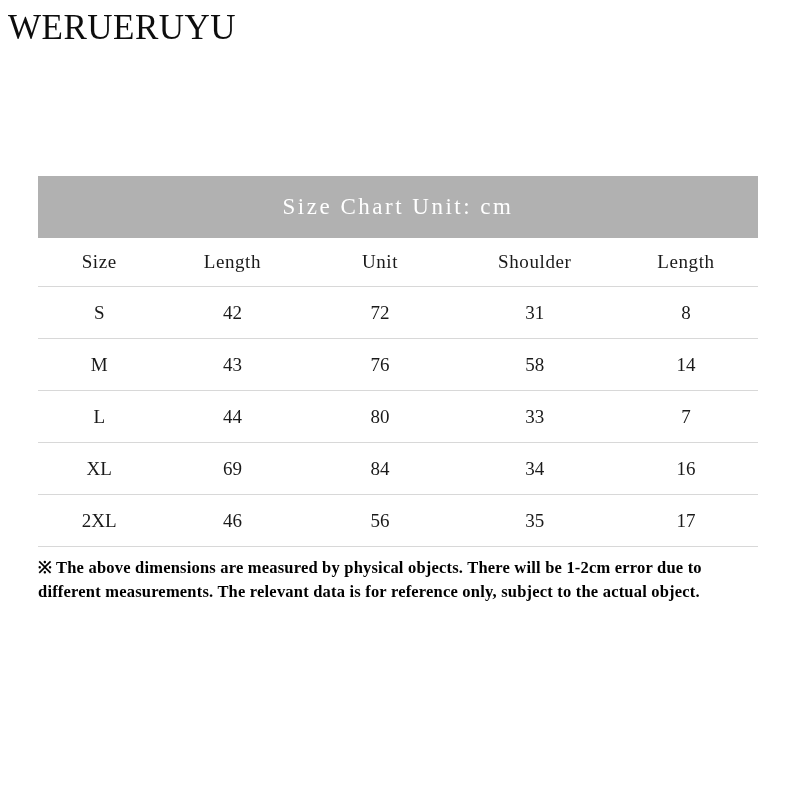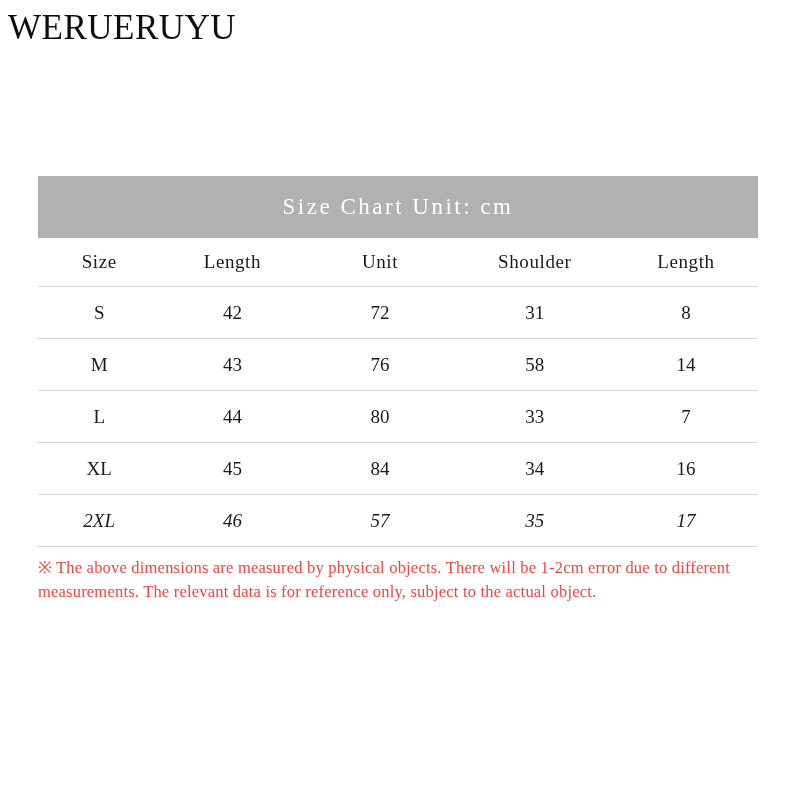--- a/index.html
+++ b/index.html
@@ -62,37 +62,37 @@
     height: 51px;
     border-bottom: 1px solid #d8d8d8;
   }
   table.size-table thead th {
     height: 48px;
     font-size: 19px;
     letter-spacing: 0.6px;
   }
   table.size-table tbody tr:last-child td {
     border-bottom: 1px solid #d8d8d8;
-    font-style: italic;
   }
   .col-size { width: 17%; }
   .col-2 { width: 20%; }
   .col-3 { width: 21%; }
   .col-4 { width: 22%; }
   .col-5 { width: 20%; }
   .note {
     position: absolute;
     left: 38px;
     top: 556px;
     width: 700px;
     font-family: "Liberation Serif", serif;
     font-size: 16.5px;
     line-height: 24px;
-    color: #ef4444;
+    color: #000000;
     letter-spacing: 0.2px;
+    font-weight: bold;
   }
 </style>
 </head>
 <body>
 
 <div class="page">
 
   <div class="brand">WERUERUYU</div>
 
   <div class="chart-wrap">
@@ -125,29 +125,29 @@
         </tr>
         <tr>
           <td>L</td>
           <td>44</td>
           <td>80</td>
           <td>33</td>
           <td>7</td>
         </tr>
         <tr>
           <td>XL</td>
-          <td>45</td>
+          <td>69</td>
           <td>84</td>
           <td>34</td>
           <td>16</td>
         </tr>
         <tr>
           <td>2XL</td>
           <td>46</td>
-          <td>57</td>
+          <td>56</td>
           <td>35</td>
           <td>17</td>
         </tr>
       </tbody>
     </table>
   </div>
 
   <div class="note">※ The above dimensions are measured by physical objects. There will be 1-2cm error due to different measurements. The relevant data is for reference only, subject to the actual object.</div>
 
 </div>

